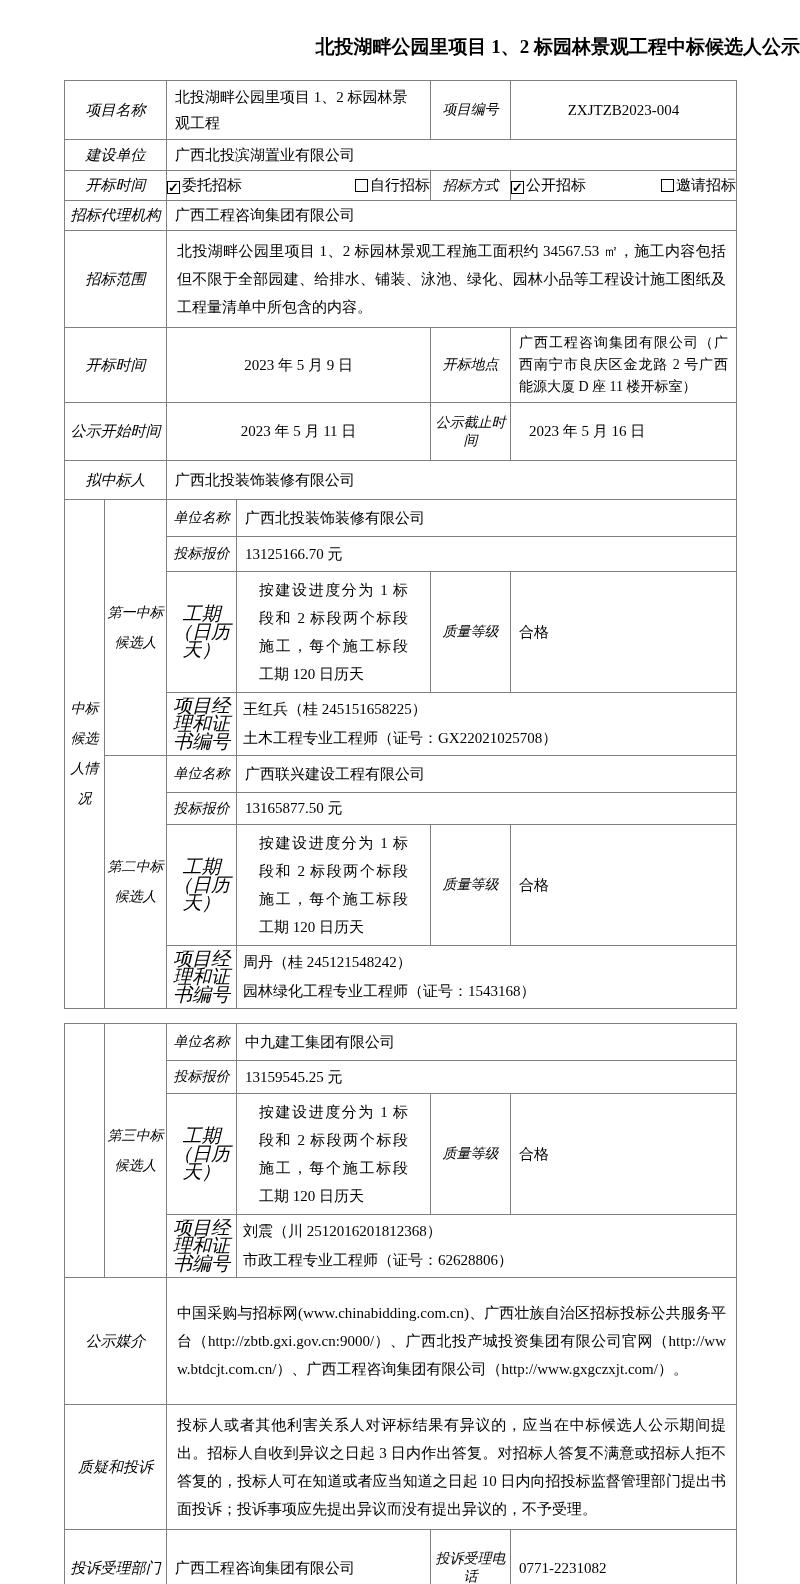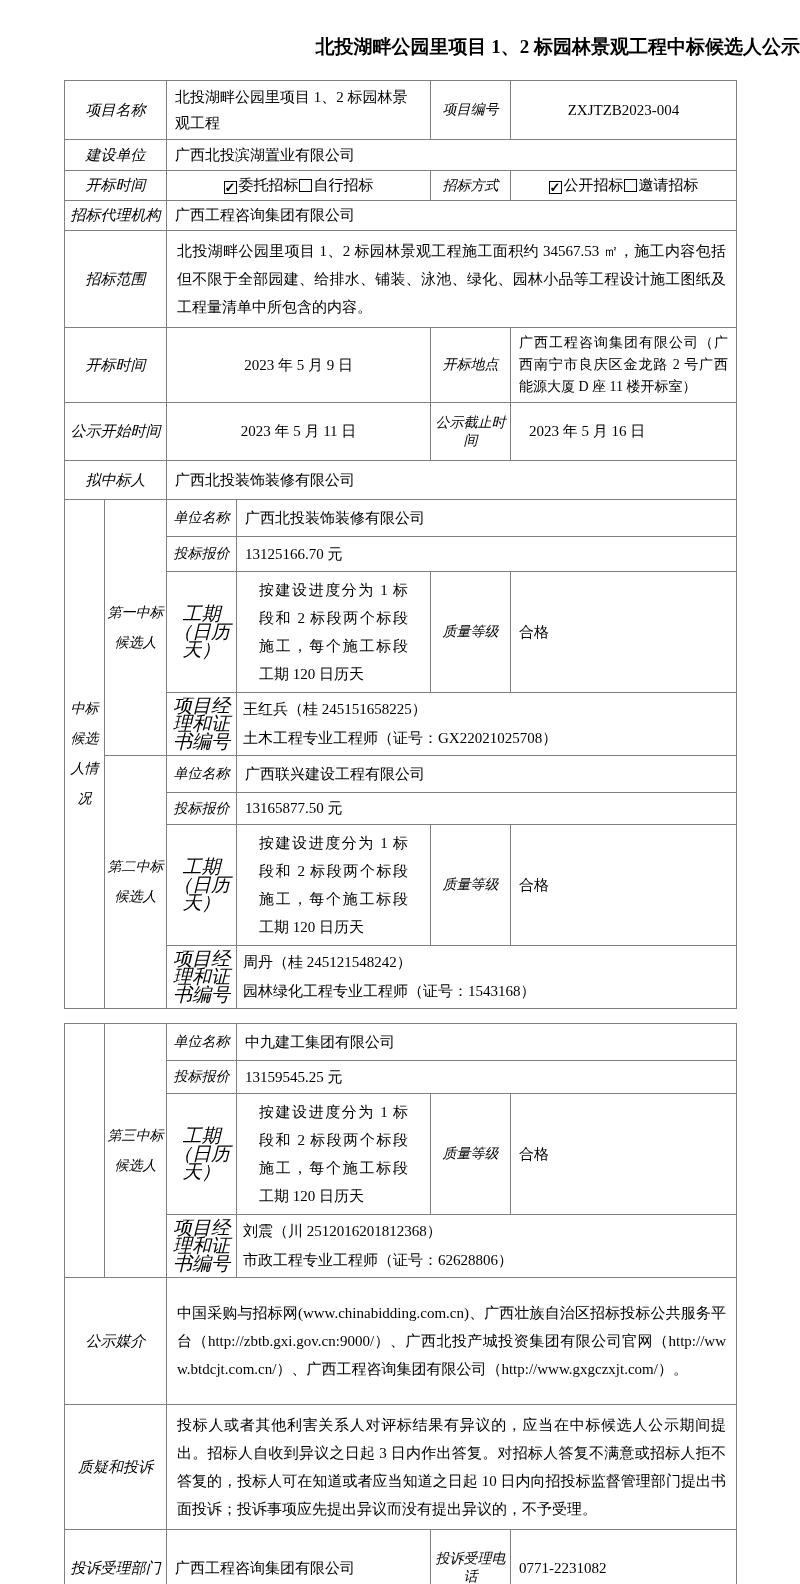--- a/index.html
+++ b/index.html
@@ -29,21 +29,21 @@
   .lh30{line-height:30px;}
   .left{text-align:left;padding:2px 8px;}
   .center{text-align:center;}
   .indent{padding-left:18px;}
   .indent2{padding-left:22px;}
   .para{text-align:justify;text-justify:inter-ideograph;padding:6px 10px;line-height:28px;}
   .dur{text-align:justify;text-justify:inter-ideograph;padding:4px 22px;line-height:28px;}
   .place{text-align:justify;text-justify:inter-ideograph;padding:4px 8px;line-height:22px;font-size:14px;}
   .mgr{padding:2px 6px;line-height:29px;}
   .pname{line-height:26px;padding:3px 8px;text-align:left;}
-  .cbrow{display:flex;justify-content:center;align-items:center;}
+  .cbrow{display:flex;justify-content:space-between;align-items:center;}
   .cbitem{white-space:nowrap;}
   .cb-box{
     display:inline-flex;align-items:center;justify-content:center;
     width:13px;height:13px;border:1.5px solid #000;box-sizing:border-box;
     vertical-align:-2px;margin-right:2px;font-size:13px;font-weight:bold;
   }
   .cb-box.checked::before{content:"\2713";line-height:1;}
 </style>
 </head>
 <body>

